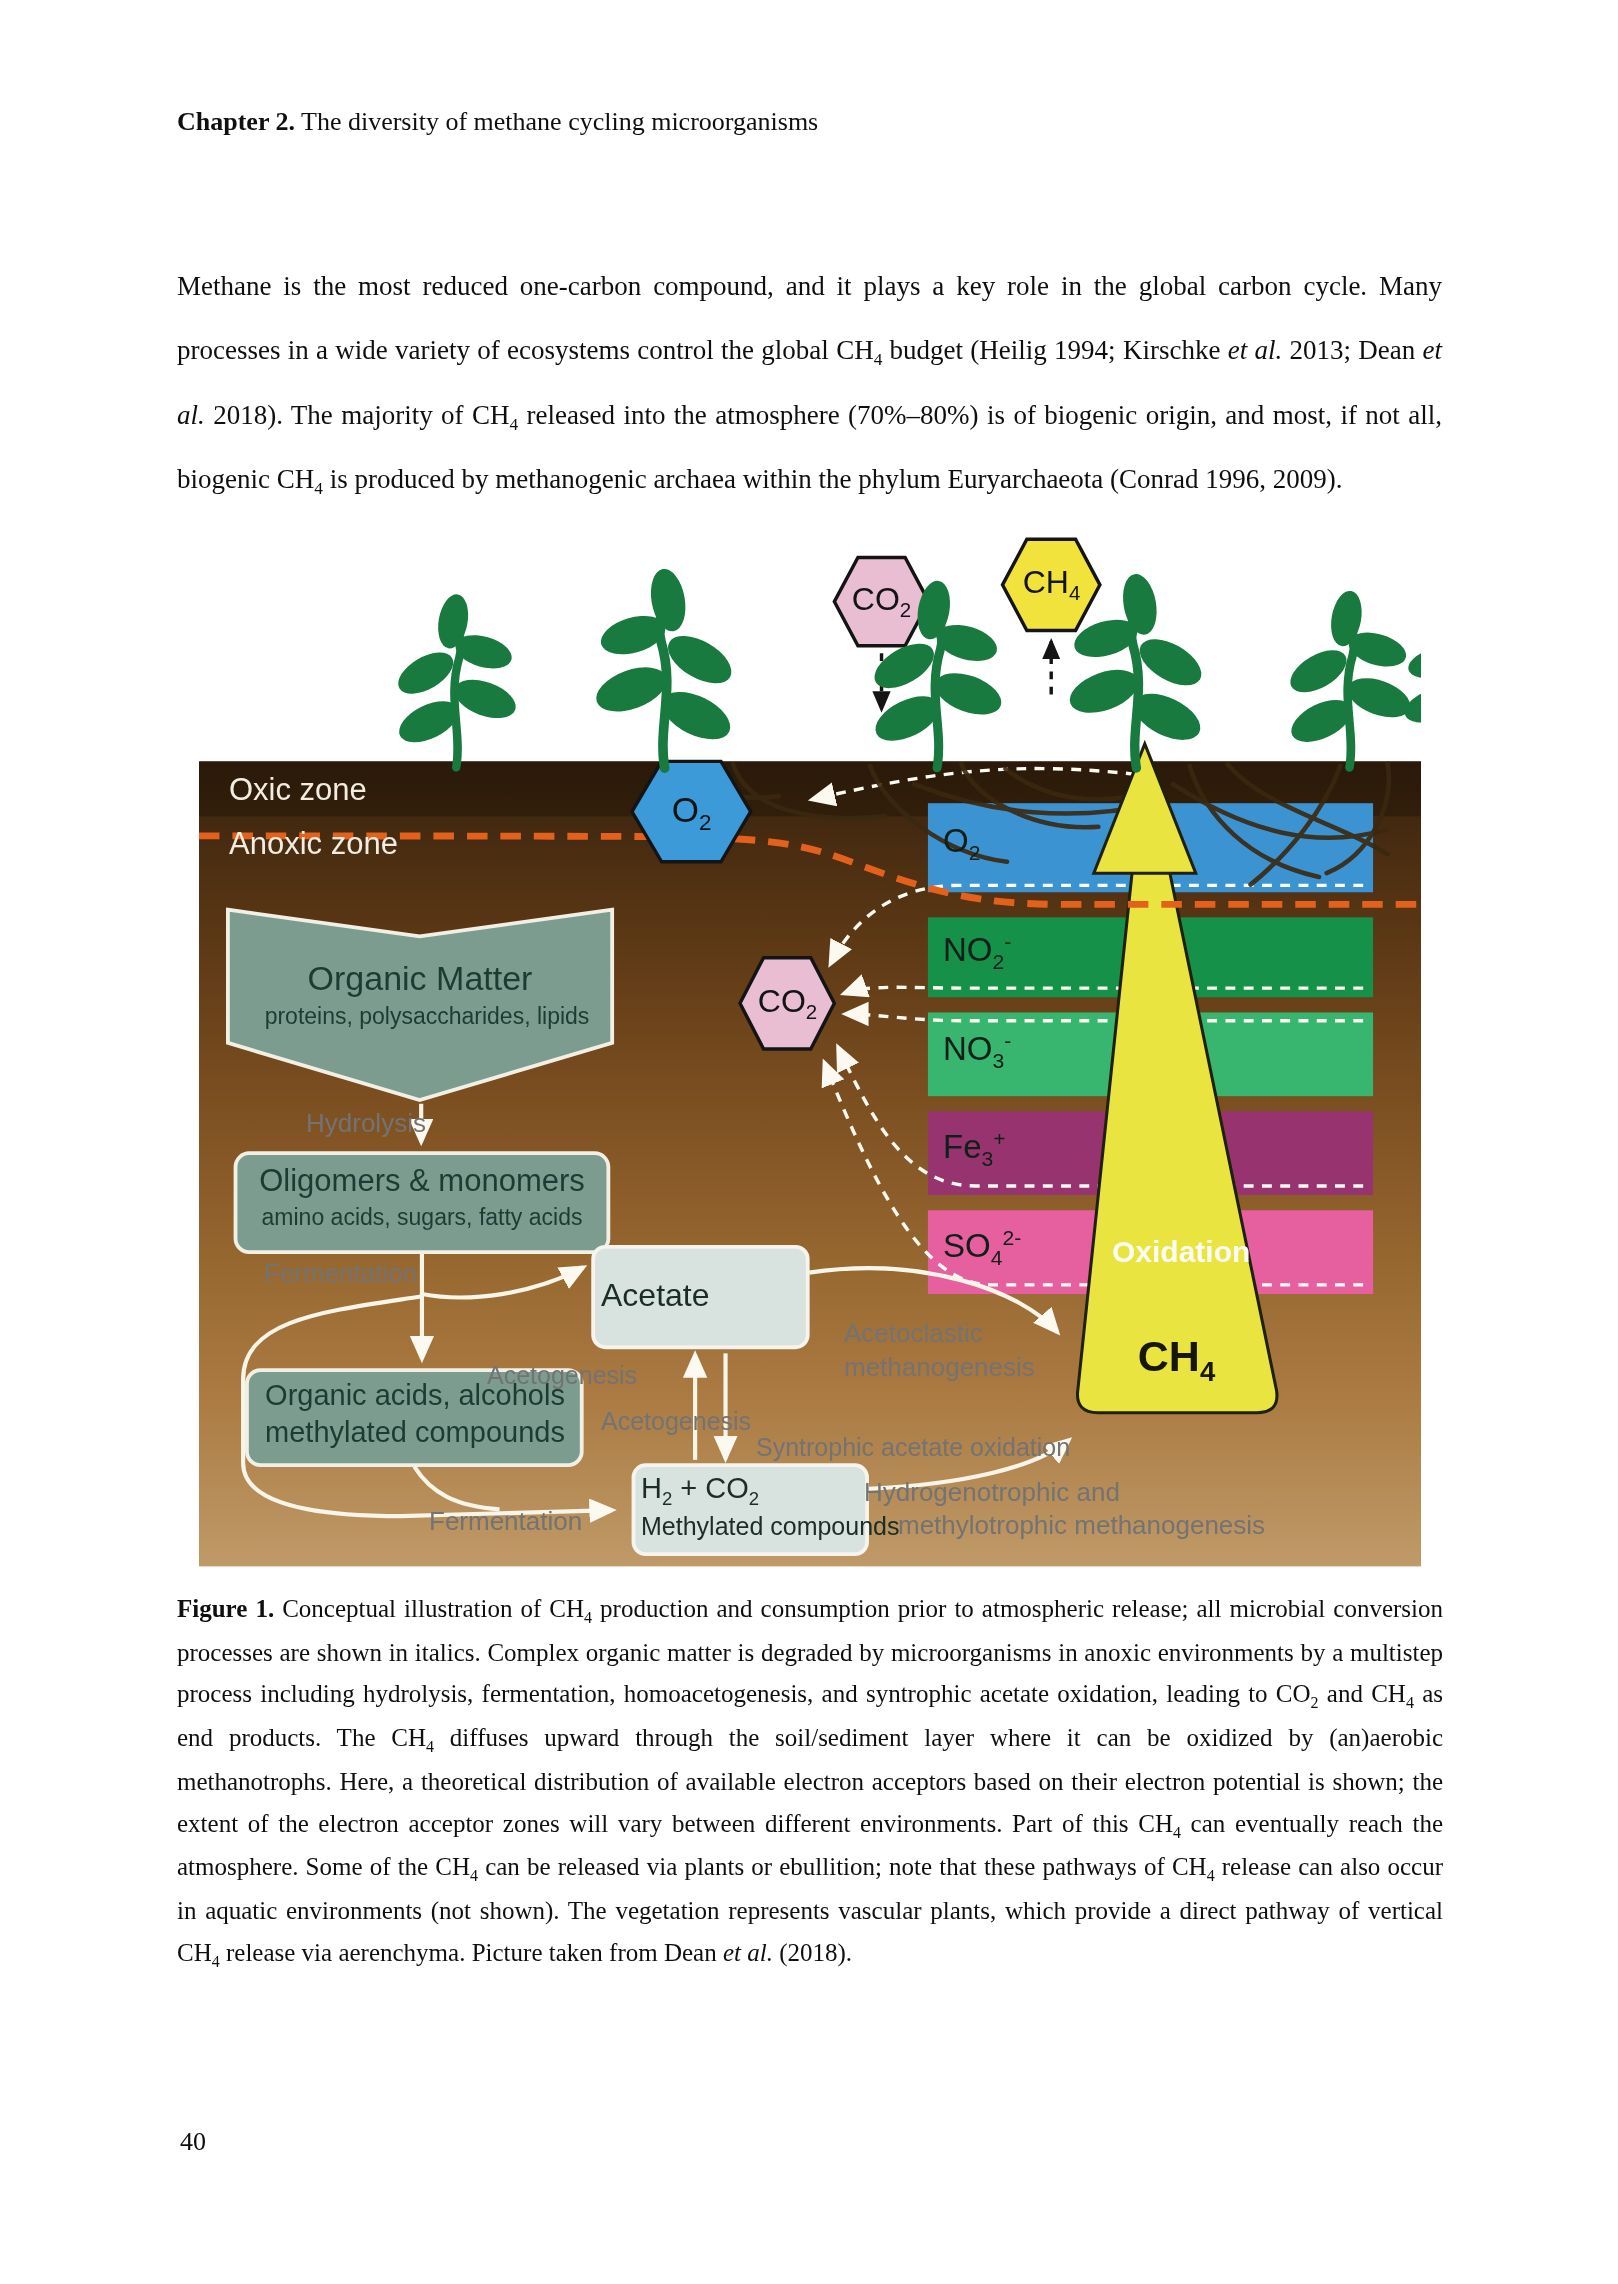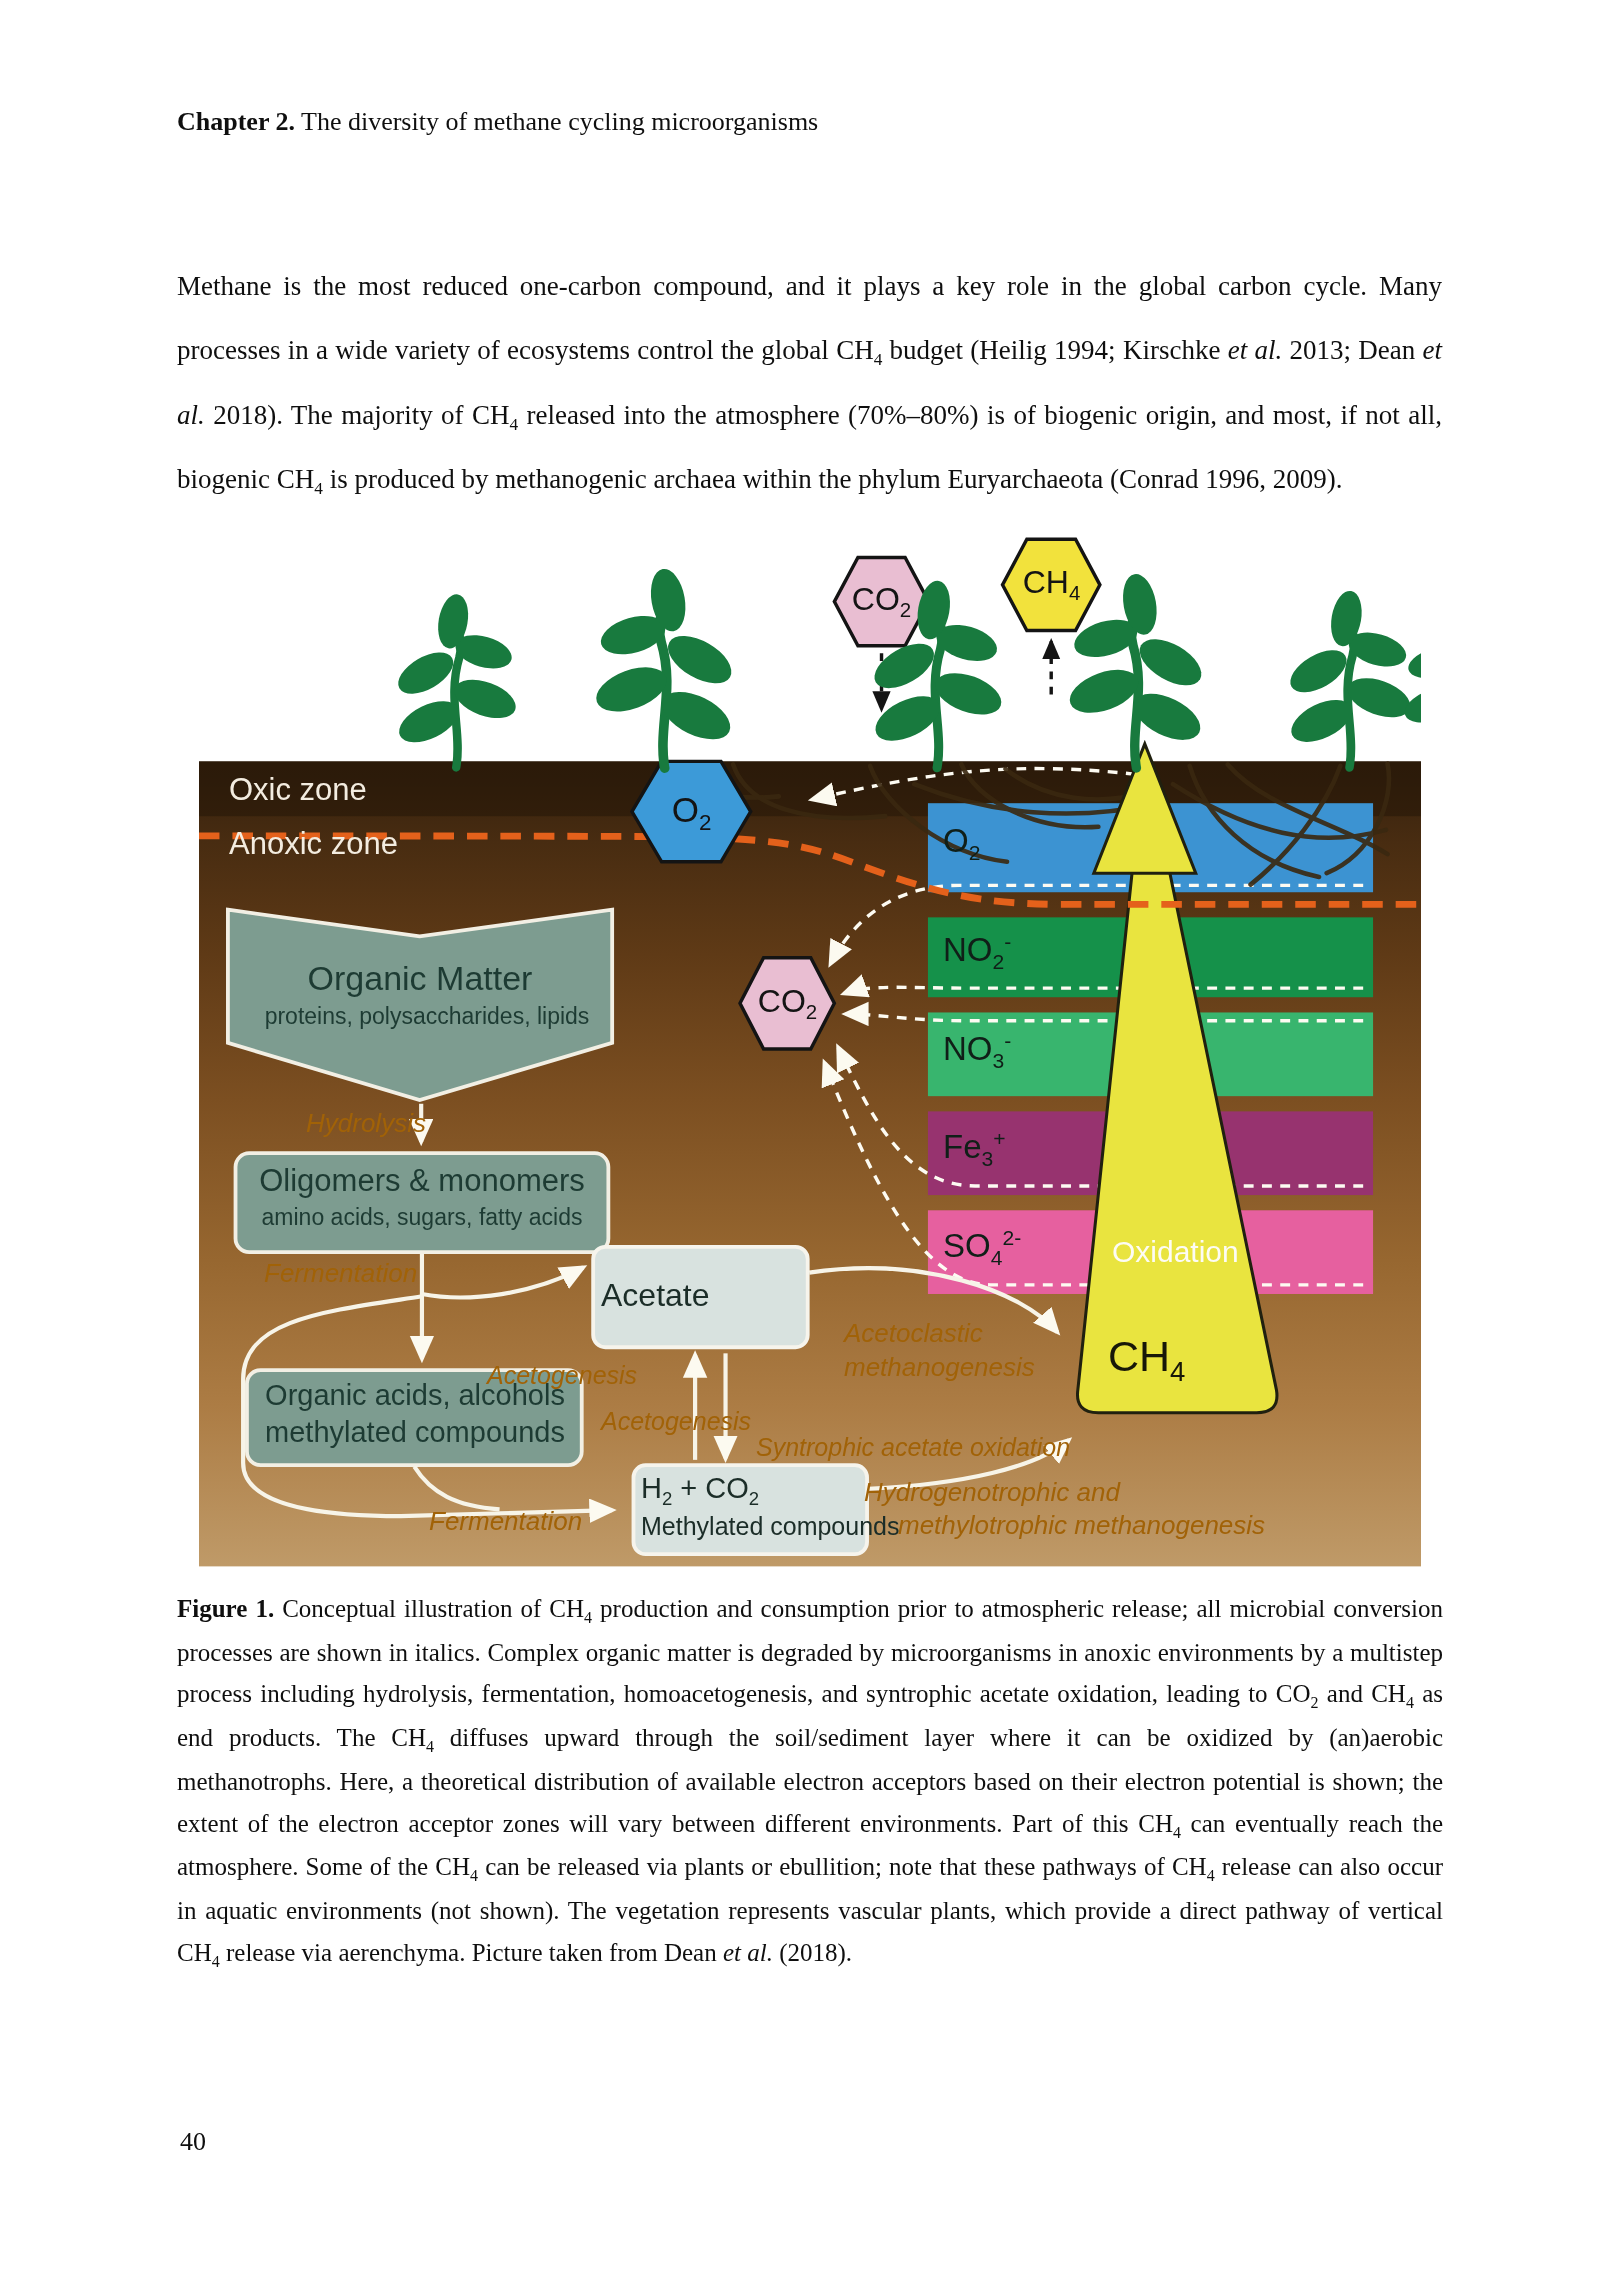--- a/index.html
+++ b/index.html
@@ -10,26 +10,26 @@
   .caption{position:absolute;left:177px;top:1588px;width:1266px;font-size:25px;line-height:1.67;text-align:justify;}
   .pagenum{position:absolute;left:180px;top:2127px;font-size:26px;}
   sub{font-size:.64em;}
   sup{font-size:.64em;}
 
   .fig{position:absolute;left:199px;top:533px;width:1222px;height:1035px;
        font-family:"Liberation Sans","DejaVu Sans",sans-serif;}
   .fig svg{position:absolute;left:0;top:0;}
   .fl{position:absolute;white-space:nowrap;}
   .zone{color:#f3ece0;font-size:31px;}
-  .proc{color:#a16207;font-style:italic;font-size:26px;}
+  .proc{color:#737373;font-size:26px;}
   .barf{font-size:33px;color:#101f18;font-weight:500;}
   .hexl{color:#141414;text-align:center;font-size:32px;}
   .tealt{color:#1d3b33;text-align:center;}
   .lightt{color:#1b2d28;text-align:left;}
-  .ctr{text-align:left;}
+  .ctr{text-align:center;font-weight:bold;}
 </style>
 </head>
 <body>
 
 <div class="page">
 
   <div class="hdr"><b>Chapter 2.</b> The diversity of methane cycling microorganisms</div>
 
   <p class="body-par">Methane is the most reduced one-carbon compound, and it plays a key role in the global carbon cycle. Many processes in a wide variety of ecosystems control the global CH<sub>4</sub> budget (Heilig 1994; Kirschke <i>et al.</i> 2013; Dean <i>et al.</i> 2018). The majority of CH<sub>4</sub> released into the atmosphere (70%–80%) is of biogenic origin, and most, if not all, biogenic CH<sub>4</sub> is produced by methanogenic archaea within the phylum Euryarchaeota (Conrad 1996, 2009).</p>
 

